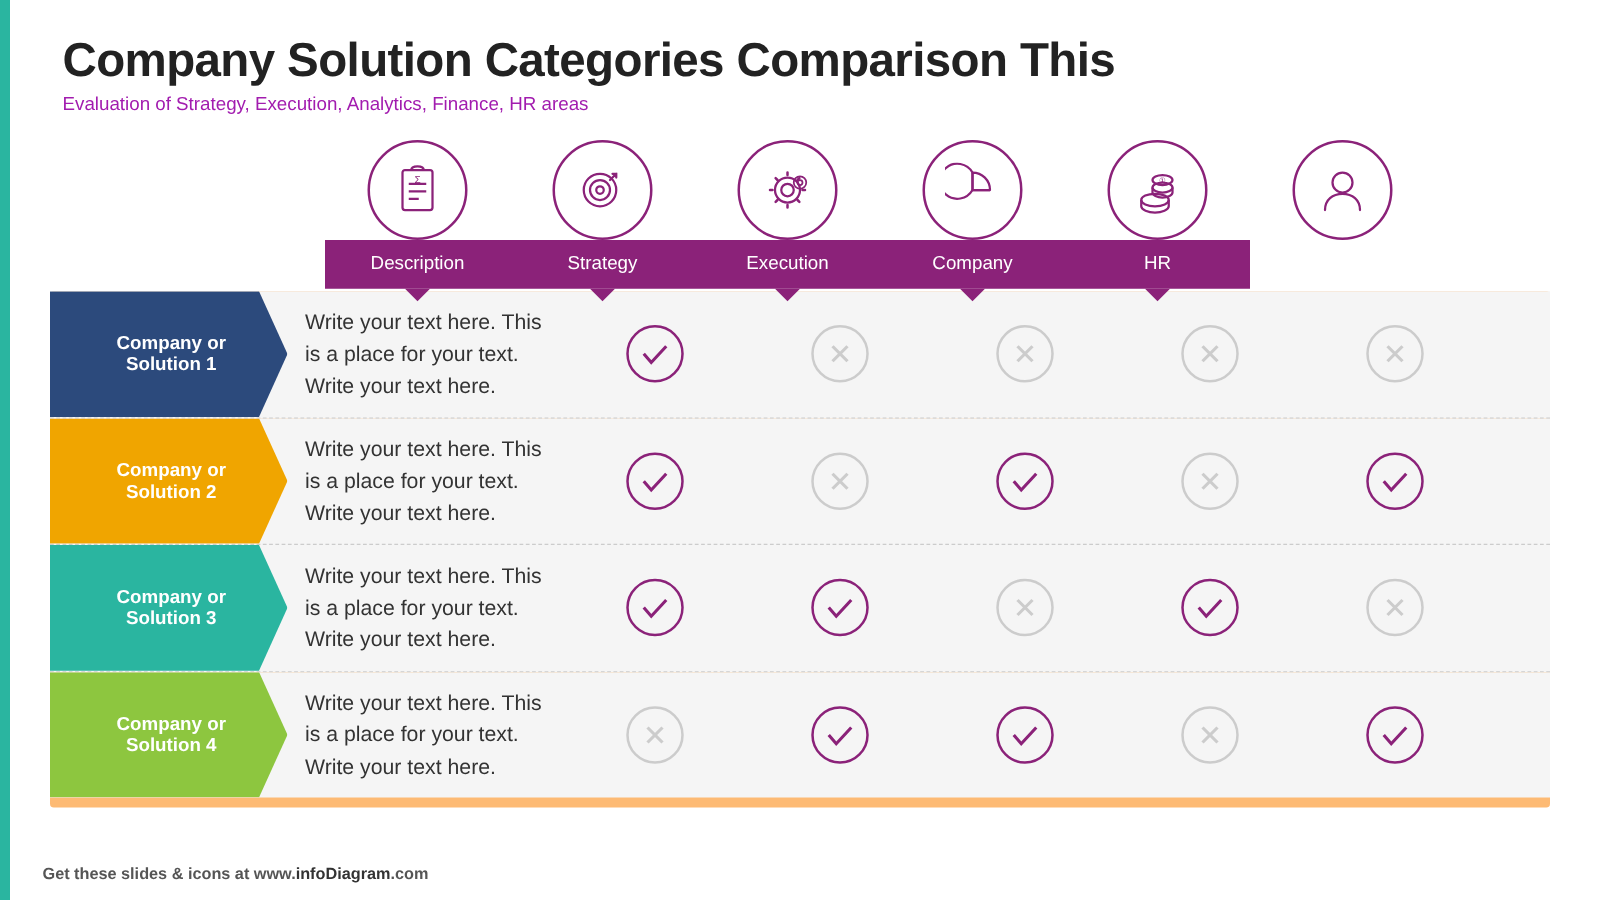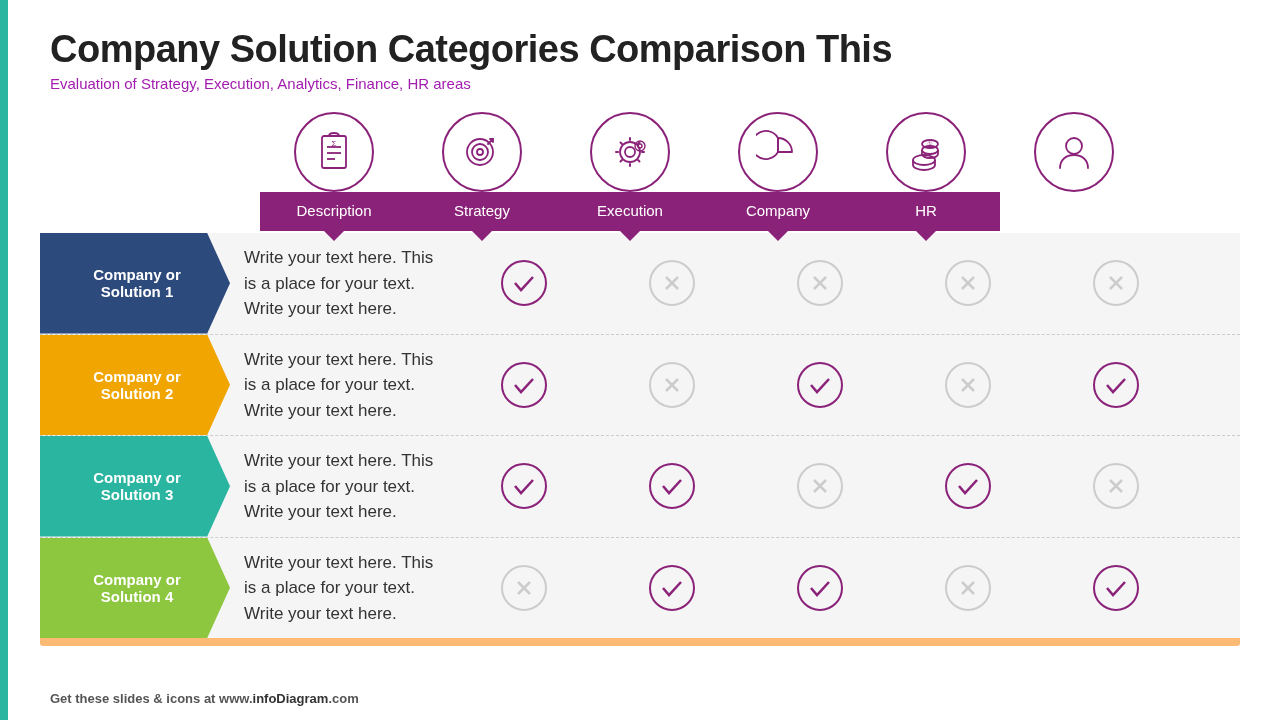--- a/index.html
+++ b/index.html
@@ -188,21 +188,21 @@
       width: 26px;
       height: 26px;
       stroke: #ccc;
       fill: none;
       stroke-width: 2.5;
     }
 
     .footer {
       position: absolute;
       bottom: 14px;
-      left: 50px;
+      left: 34px;
       font-size: 13px;
       color: #888;
     }
 
     .footer span {
       font-weight: 700;
       color: #555;
     }
 
     .table-area {

